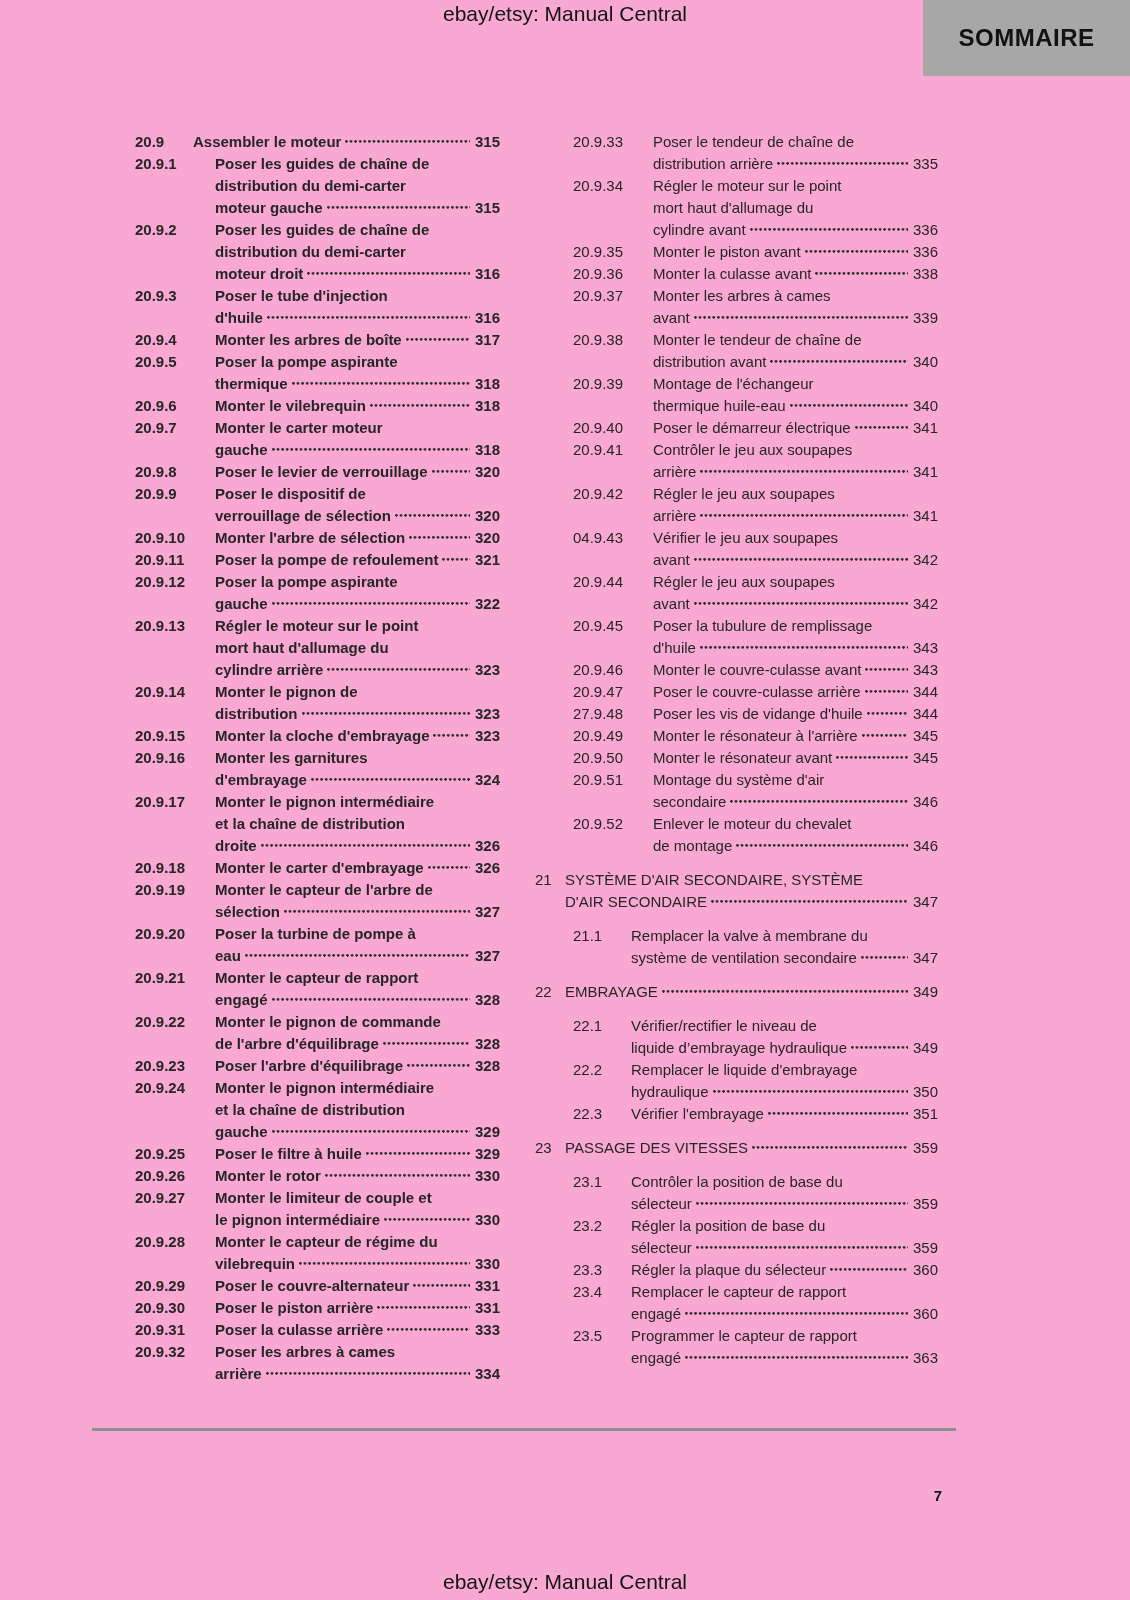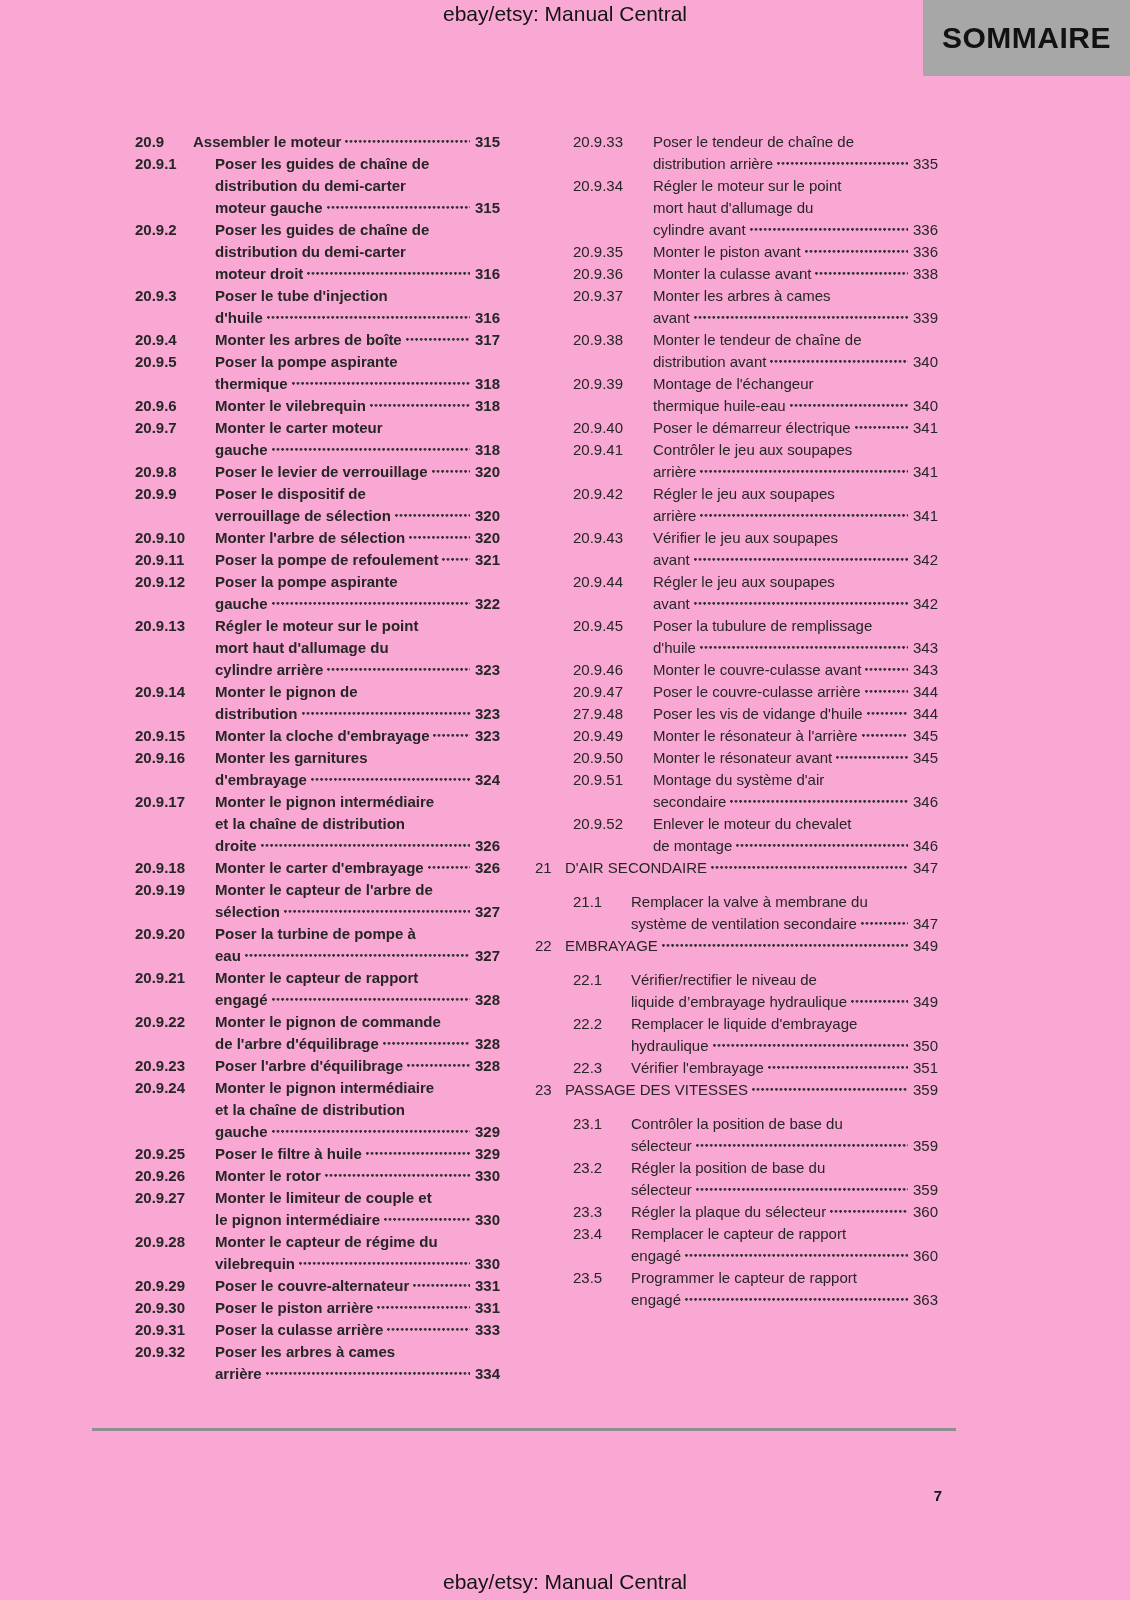--- a/index.html
+++ b/index.html
@@ -15,34 +15,34 @@
   }
   .header-title{
     position:absolute;top:2px;left:0;width:100%;text-align:center;
     font-size:21px;line-height:24px;color:var(--heading-text);
   }
   .sommaire-badge{
     position:absolute;top:0;left:923px;width:207px;height:76px;
     background:var(--badge-bg);display:flex;align-items:center;justify-content:center;
   }
   .sommaire-badge .badge-label{
-    font-weight:bold;font-size:30px;letter-spacing:.5px;color:#121212;
+    font-weight:bold;font-size:24px;letter-spacing:.5px;color:#121212;
   }
   .toc{position:absolute;top:131px;left:97px;width:960px;}
   .toc-col{position:absolute;top:0;width:403px;}
   .toc-col-left{left:0;font-weight:bold;}
   .toc-col-right{left:438px;}
   .row{display:flex;align-items:flex-start;font-size:15px;line-height:22px;}
   .row .num{flex:0 0 auto;white-space:nowrap;}
   .row .body{flex:1 1 auto;min-width:0;}
   .row.level-sub1{margin-left:38px;}
   .row.level-sub1 .num{width:58px;}
   .row.level-sub2{margin-left:38px;justify-content:center;}
   .row.level-sub2 .num{width:80px;}
-  .row.level-chapter{margin-bottom:12px;}
+  .row.level-chapter{margin-top:12px;margin-bottom:12px;}
   .row.level-chapter .num{width:30px;}
   .tline{white-space:nowrap;}
   .tline.last{display:flex;align-items:baseline;white-space:normal;}
   .tline.last .t{flex:0 0 auto;white-space:nowrap;}
   .leader{flex:1 1 auto;position:relative;min-width:10px;height:1em;margin:0 2px;align-self:stretch;}
   .leader::after{
     content:"";position:absolute;left:2px;right:2px;bottom:3px;height:3px;
     background-image:radial-gradient(circle at 1.4px 1.4px, #2e2e2e 1.15px, rgba(0,0,0,0) 1.5px);
     background-size:4.6px 3px;background-repeat:repeat-x;
   }
@@ -521,21 +521,21 @@
           <div class="body">
             <div class="tline">Régler le jeu aux soupapes</div>
             <div class="tline last">
               <span class="t">arrière</span>
               <span class="leader"></span>
               <span class="pg">341</span>
             </div>
           </div>
         </div>
         <div class="row level-sub2">
-          <div class="num">20.9.43</div>
+          <div class="num">04.9.43</div>
           <div class="body">
             <div class="tline">Vérifier le jeu aux soupapes</div>
             <div class="tline last">
               <span class="t">avant</span>
               <span class="leader"></span>
               <span class="pg">342</span>
             </div>
           </div>
         </div>
         <div class="row level-sub2">
@@ -628,20 +628,21 @@
             <div class="tline last">
               <span class="t">de montage</span>
               <span class="leader"></span>
               <span class="pg">346</span>
             </div>
           </div>
         </div>
         <div class="row level-chapter">
           <div class="num">21</div>
           <div class="body">
+            <div class="tline">SYSTÈME D'AIR SECONDAIRE, SYSTÈME</div>
             <div class="tline last">
               <span class="t">D'AIR SECONDAIRE</span>
               <span class="leader"></span>
               <span class="pg">347</span>
             </div>
           </div>
         </div>
         <div class="row level-sub1">
           <div class="num">21.1</div>
           <div class="body">

